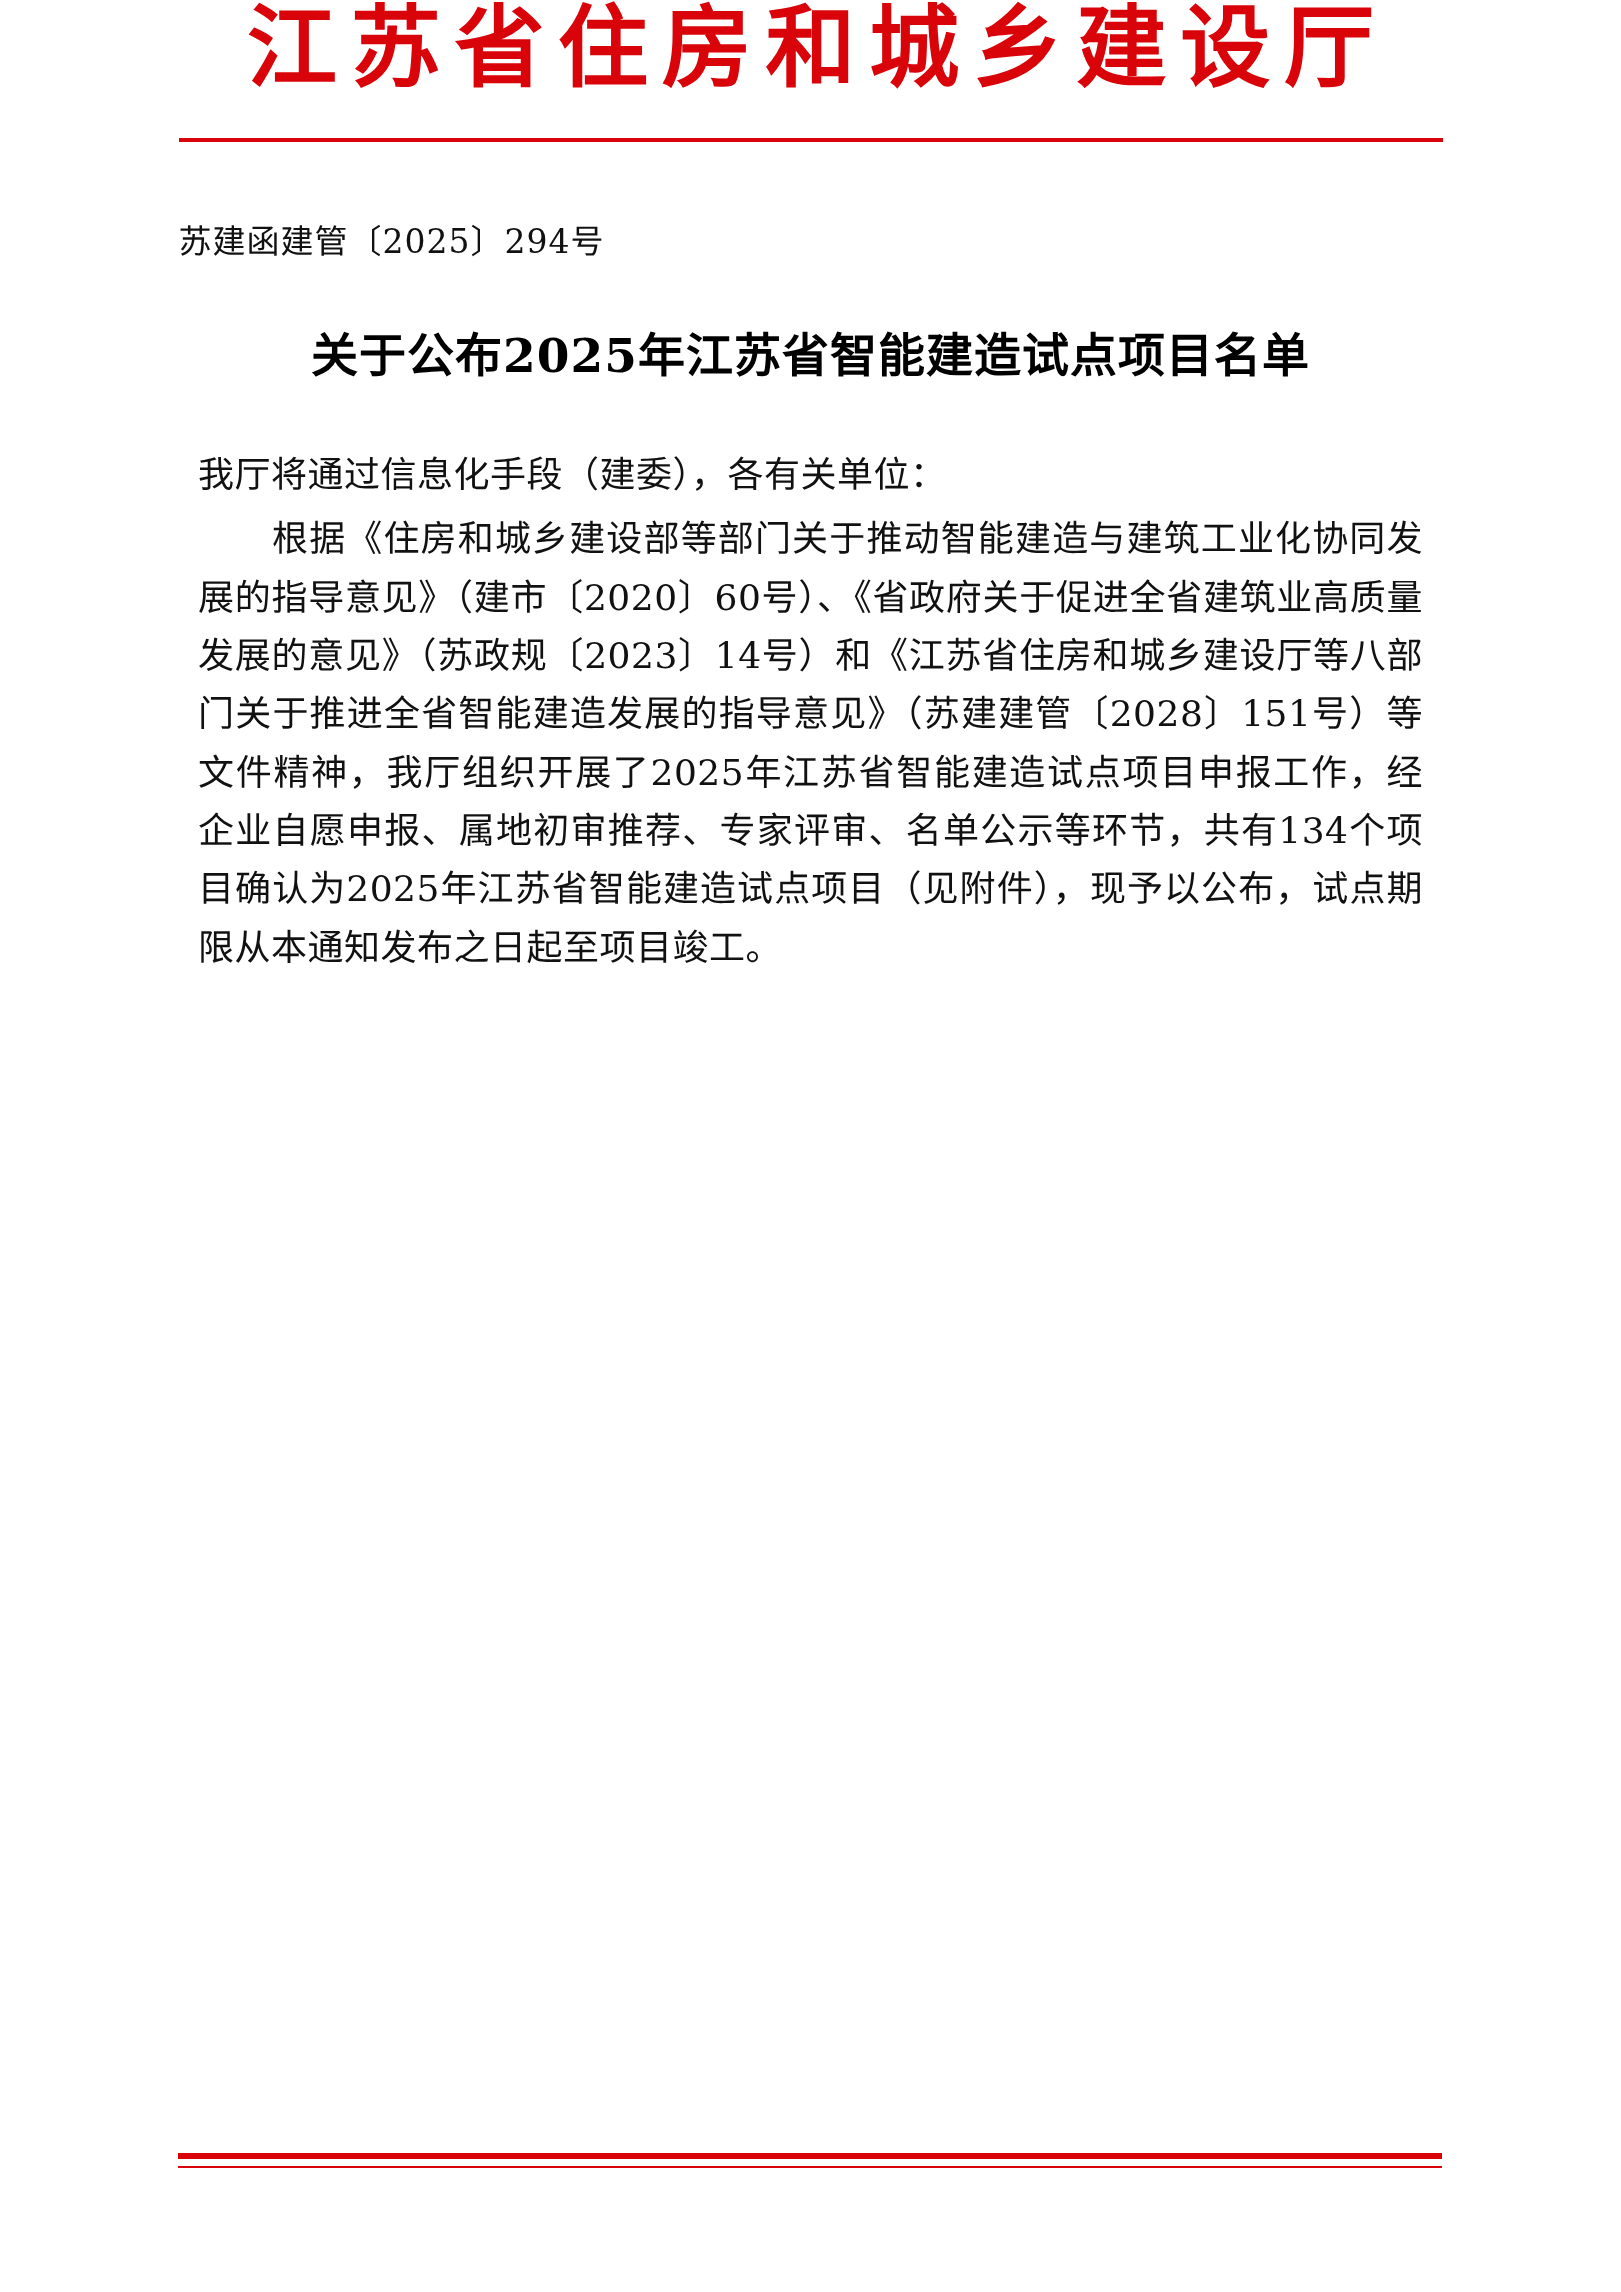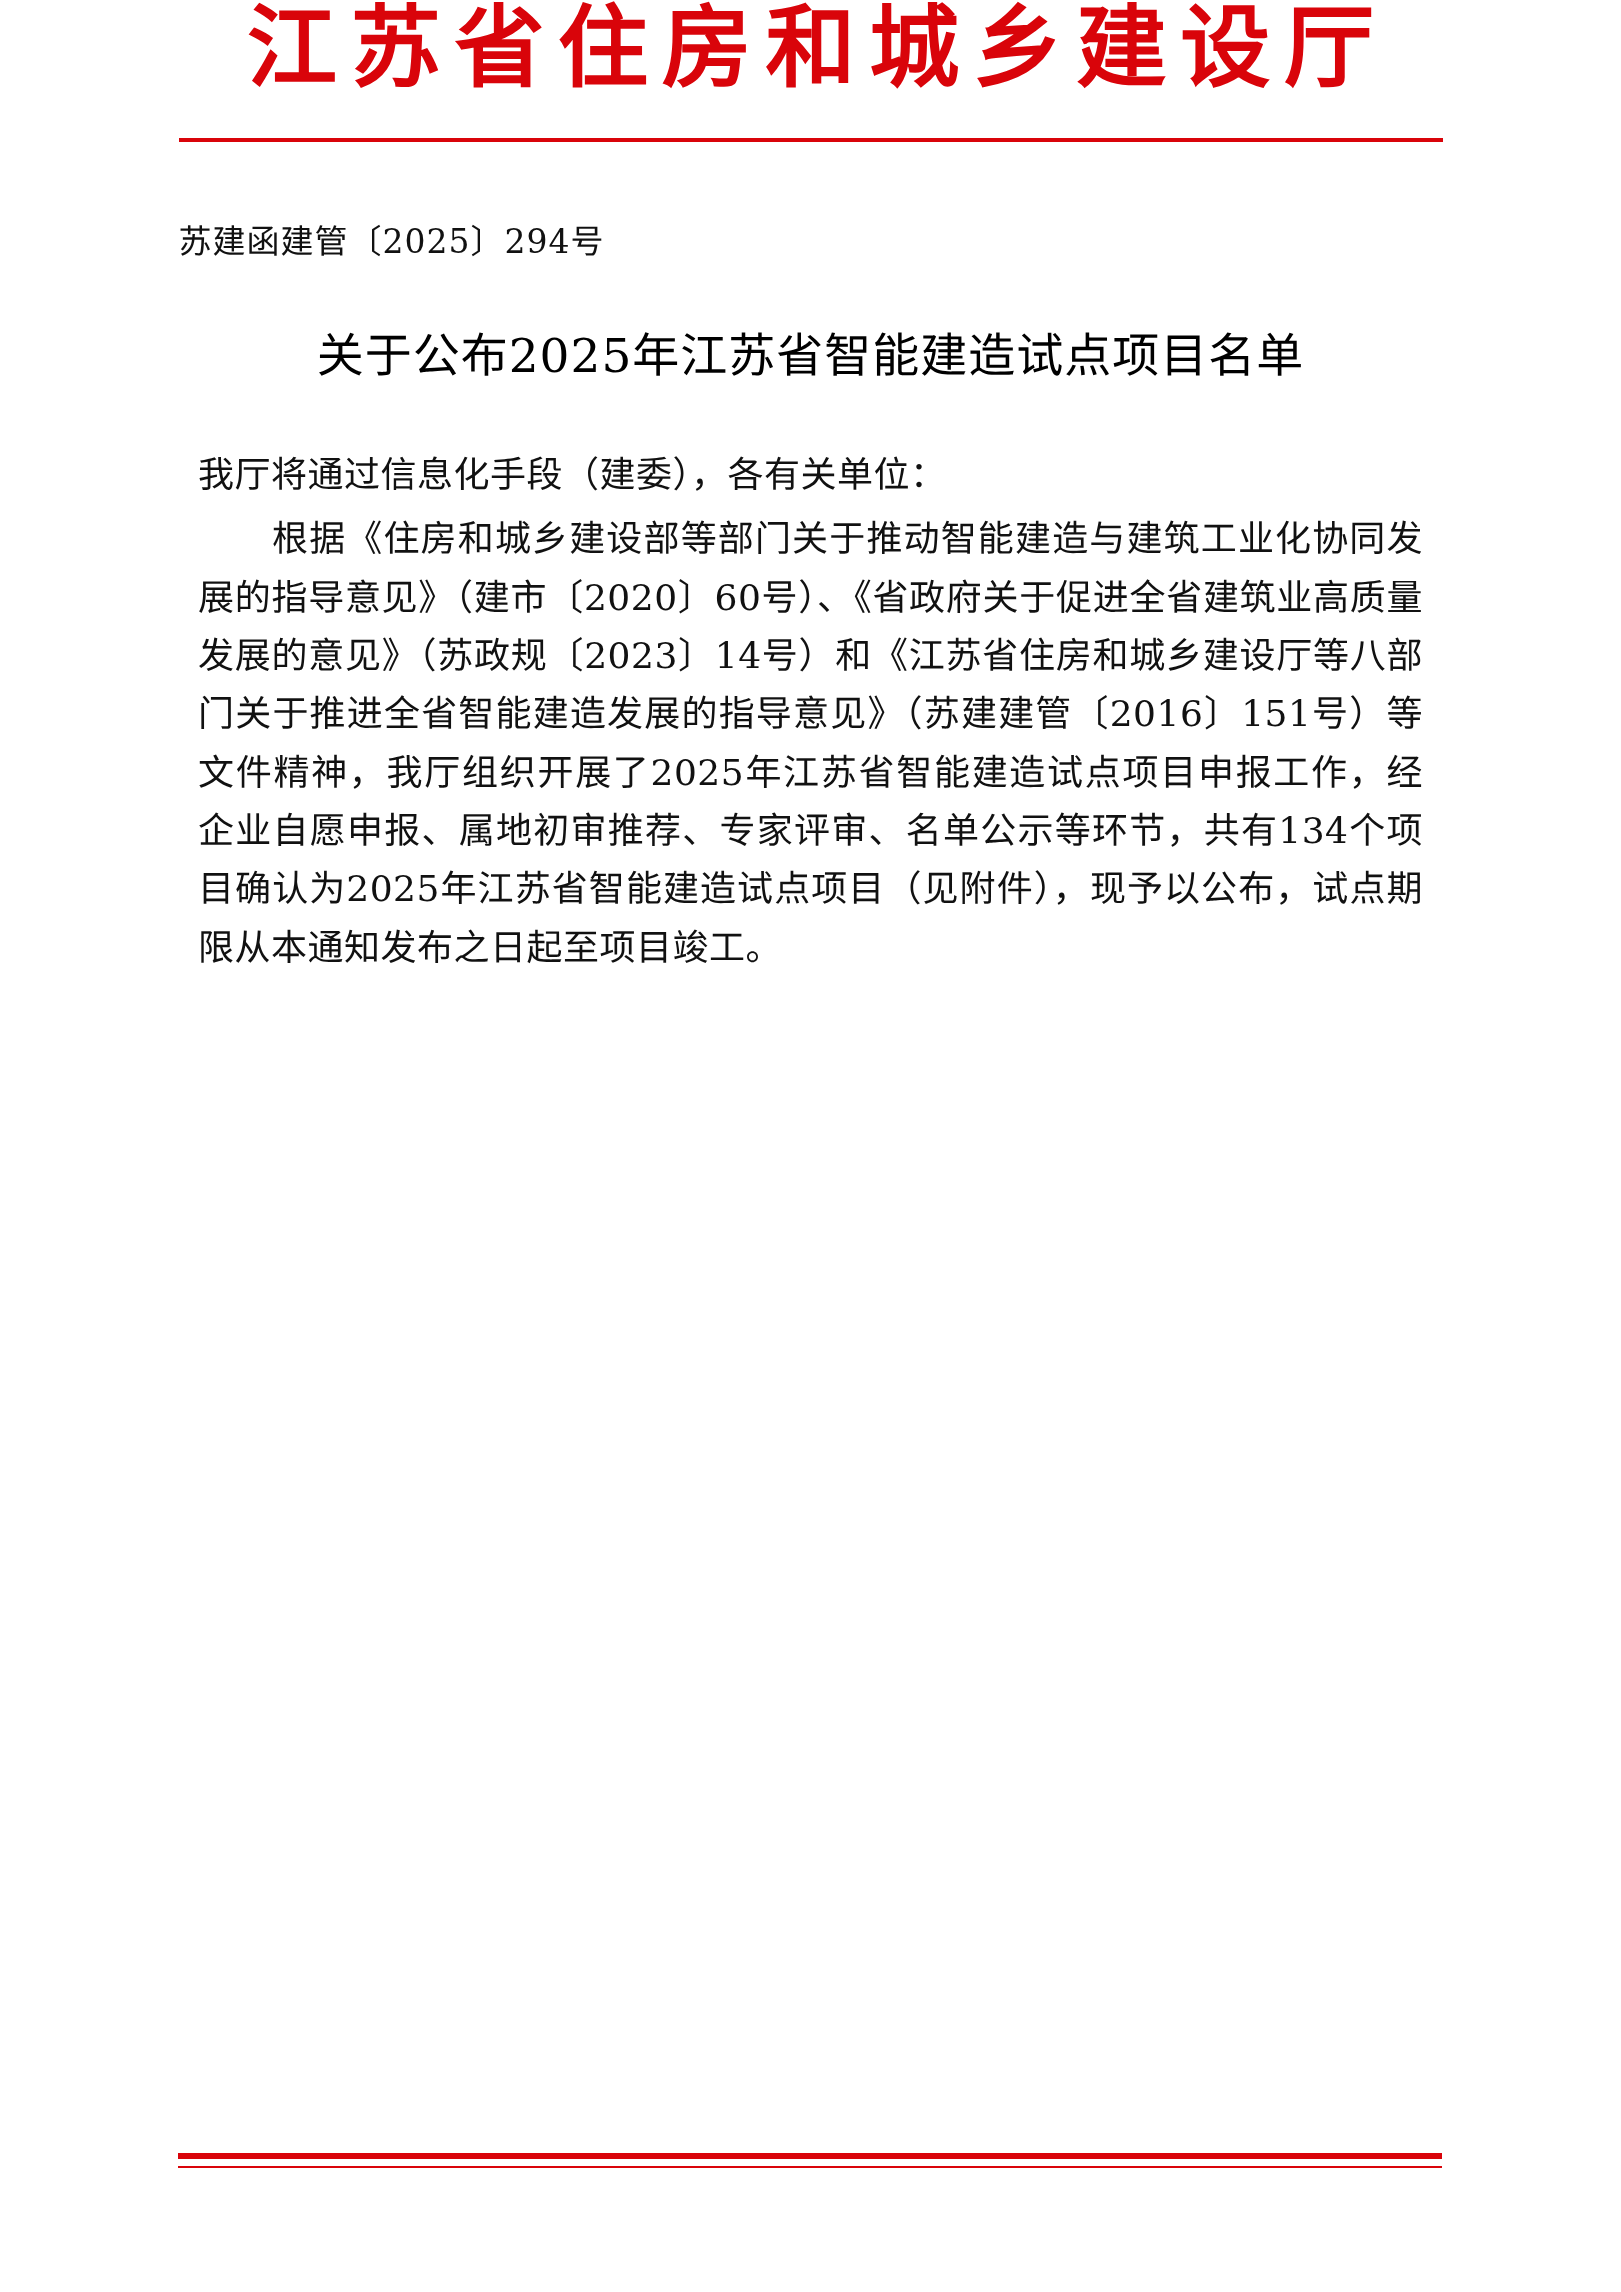--- a/index.html
+++ b/index.html
@@ -60,21 +60,21 @@
     color: #111;
     font-family: "DejaVu Serif", "Liberation Serif", serif;
   }
 
   
   .doc-title {
     width: 1206px;
     margin: 61px auto 0 auto;
     text-align: center;
     font-size: 47px;
-    font-weight: normal;
+    font-weight: bold;
     line-height: 1.38;
     letter-spacing: 1px;
     color: #000;
   }
   .doc-title .line {
     display: block;
   }
 
   
   .doc-body {
@@ -127,21 +127,21 @@
   <div class="doc-number-row">
     <span class="doc-number">苏建函建管〔2025〕294号</span>
   </div>
 
   <div class="doc-title">
     <span class="line">关于公布2025年江苏省智能建造试点项目名单</span>
   </div>
 
   <div class="doc-body">
     <p class="salutation">我厅将通过信息化手段（建委），各有关单位：</p>
-    <p class="para">根据《住房和城乡建设部等部门关于推动智能建造与建筑工业化协同发展的指导意见》（建市〔2020〕60号）、《省政府关于促进全省建筑业高质量发展的意见》（苏政规〔2023〕14号）和《江苏省住房和城乡建设厅等八部门关于推进全省智能建造发展的指导意见》（苏建建管〔2016〕151号）等文件精神，我厅组织开展了2025年江苏省智能建造试点项目申报工作，经企业自愿申报、属地初审推荐、专家评审、名单公示等环节，共有134个项目确认为2025年江苏省智能建造试点项目（见附件），现予以公布，试点期限从本通知发布之日起至项目竣工。</p>
+    <p class="para">根据《住房和城乡建设部等部门关于推动智能建造与建筑工业化协同发展的指导意见》（建市〔2020〕60号）、《省政府关于促进全省建筑业高质量发展的意见》（苏政规〔2023〕14号）和《江苏省住房和城乡建设厅等八部门关于推进全省智能建造发展的指导意见》（苏建建管〔2028〕151号）等文件精神，我厅组织开展了2025年江苏省智能建造试点项目申报工作，经企业自愿申报、属地初审推荐、专家评审、名单公示等环节，共有134个项目确认为2025年江苏省智能建造试点项目（见附件），现予以公布，试点期限从本通知发布之日起至项目竣工。</p>
   </div>
 
   <div class="footer-rules">
     <div class="footer-rule-thick"></div>
     <div class="footer-rule-thin"></div>
   </div>
 
 </div>
 
 

